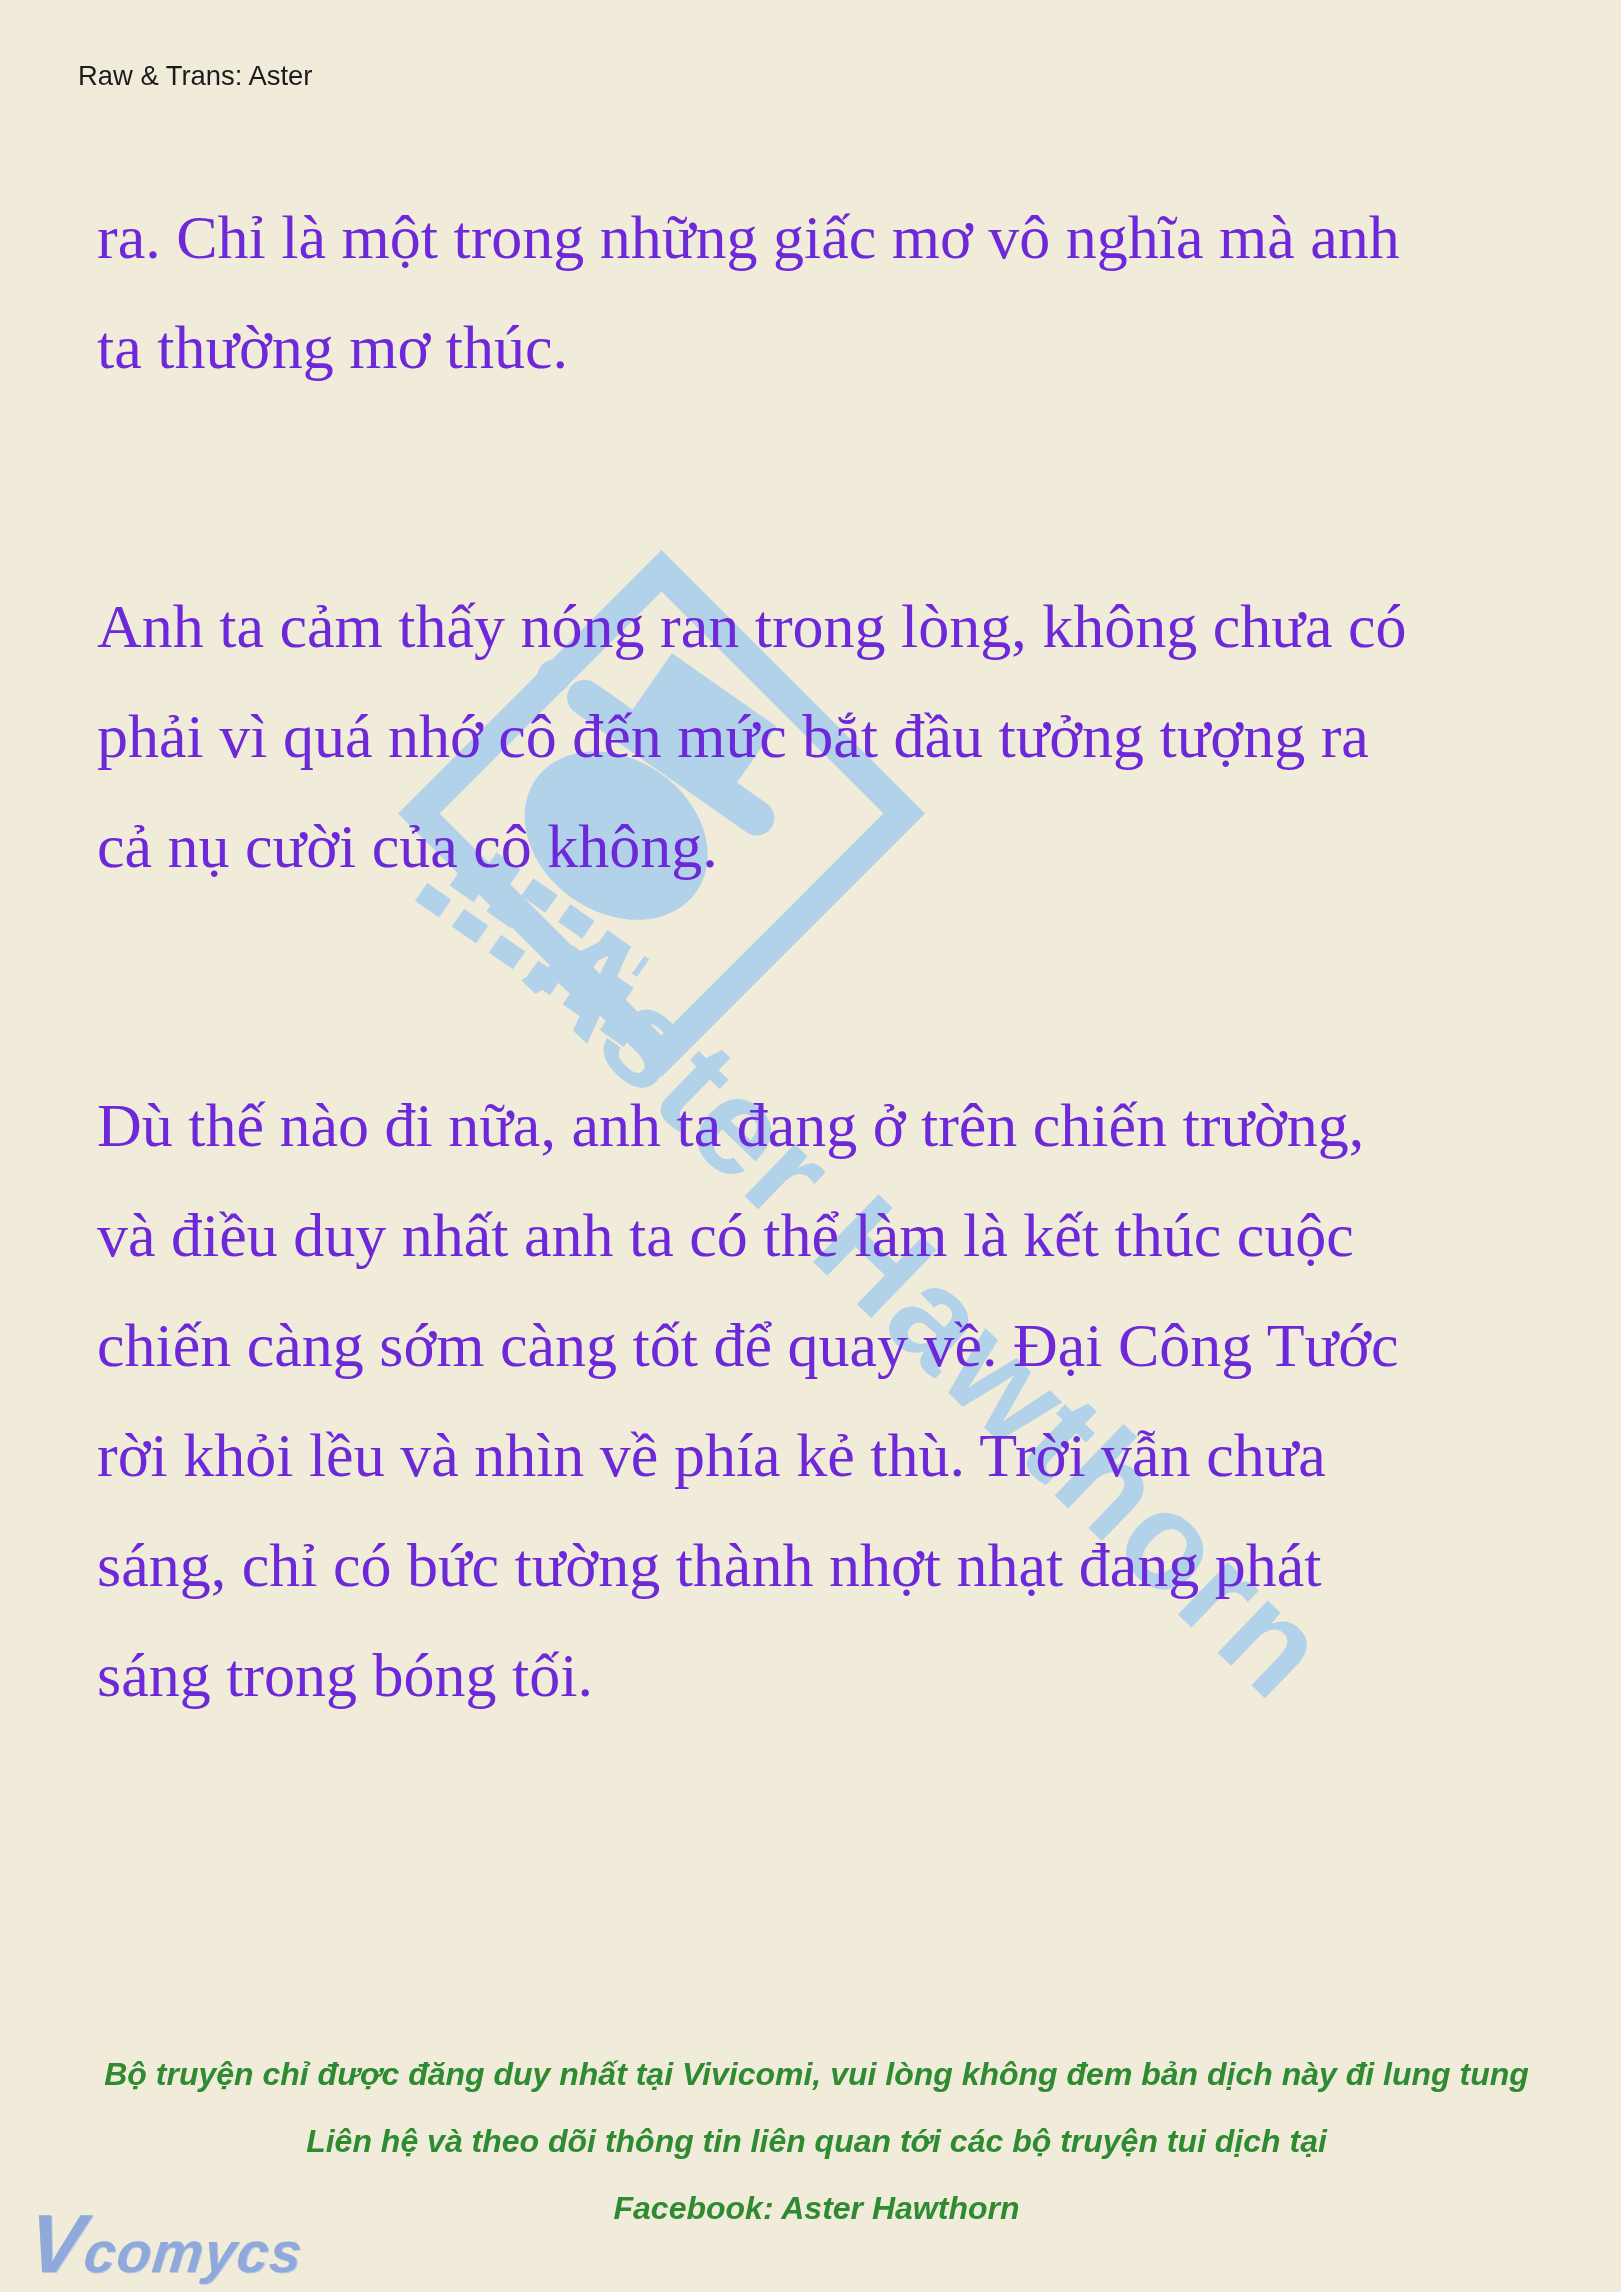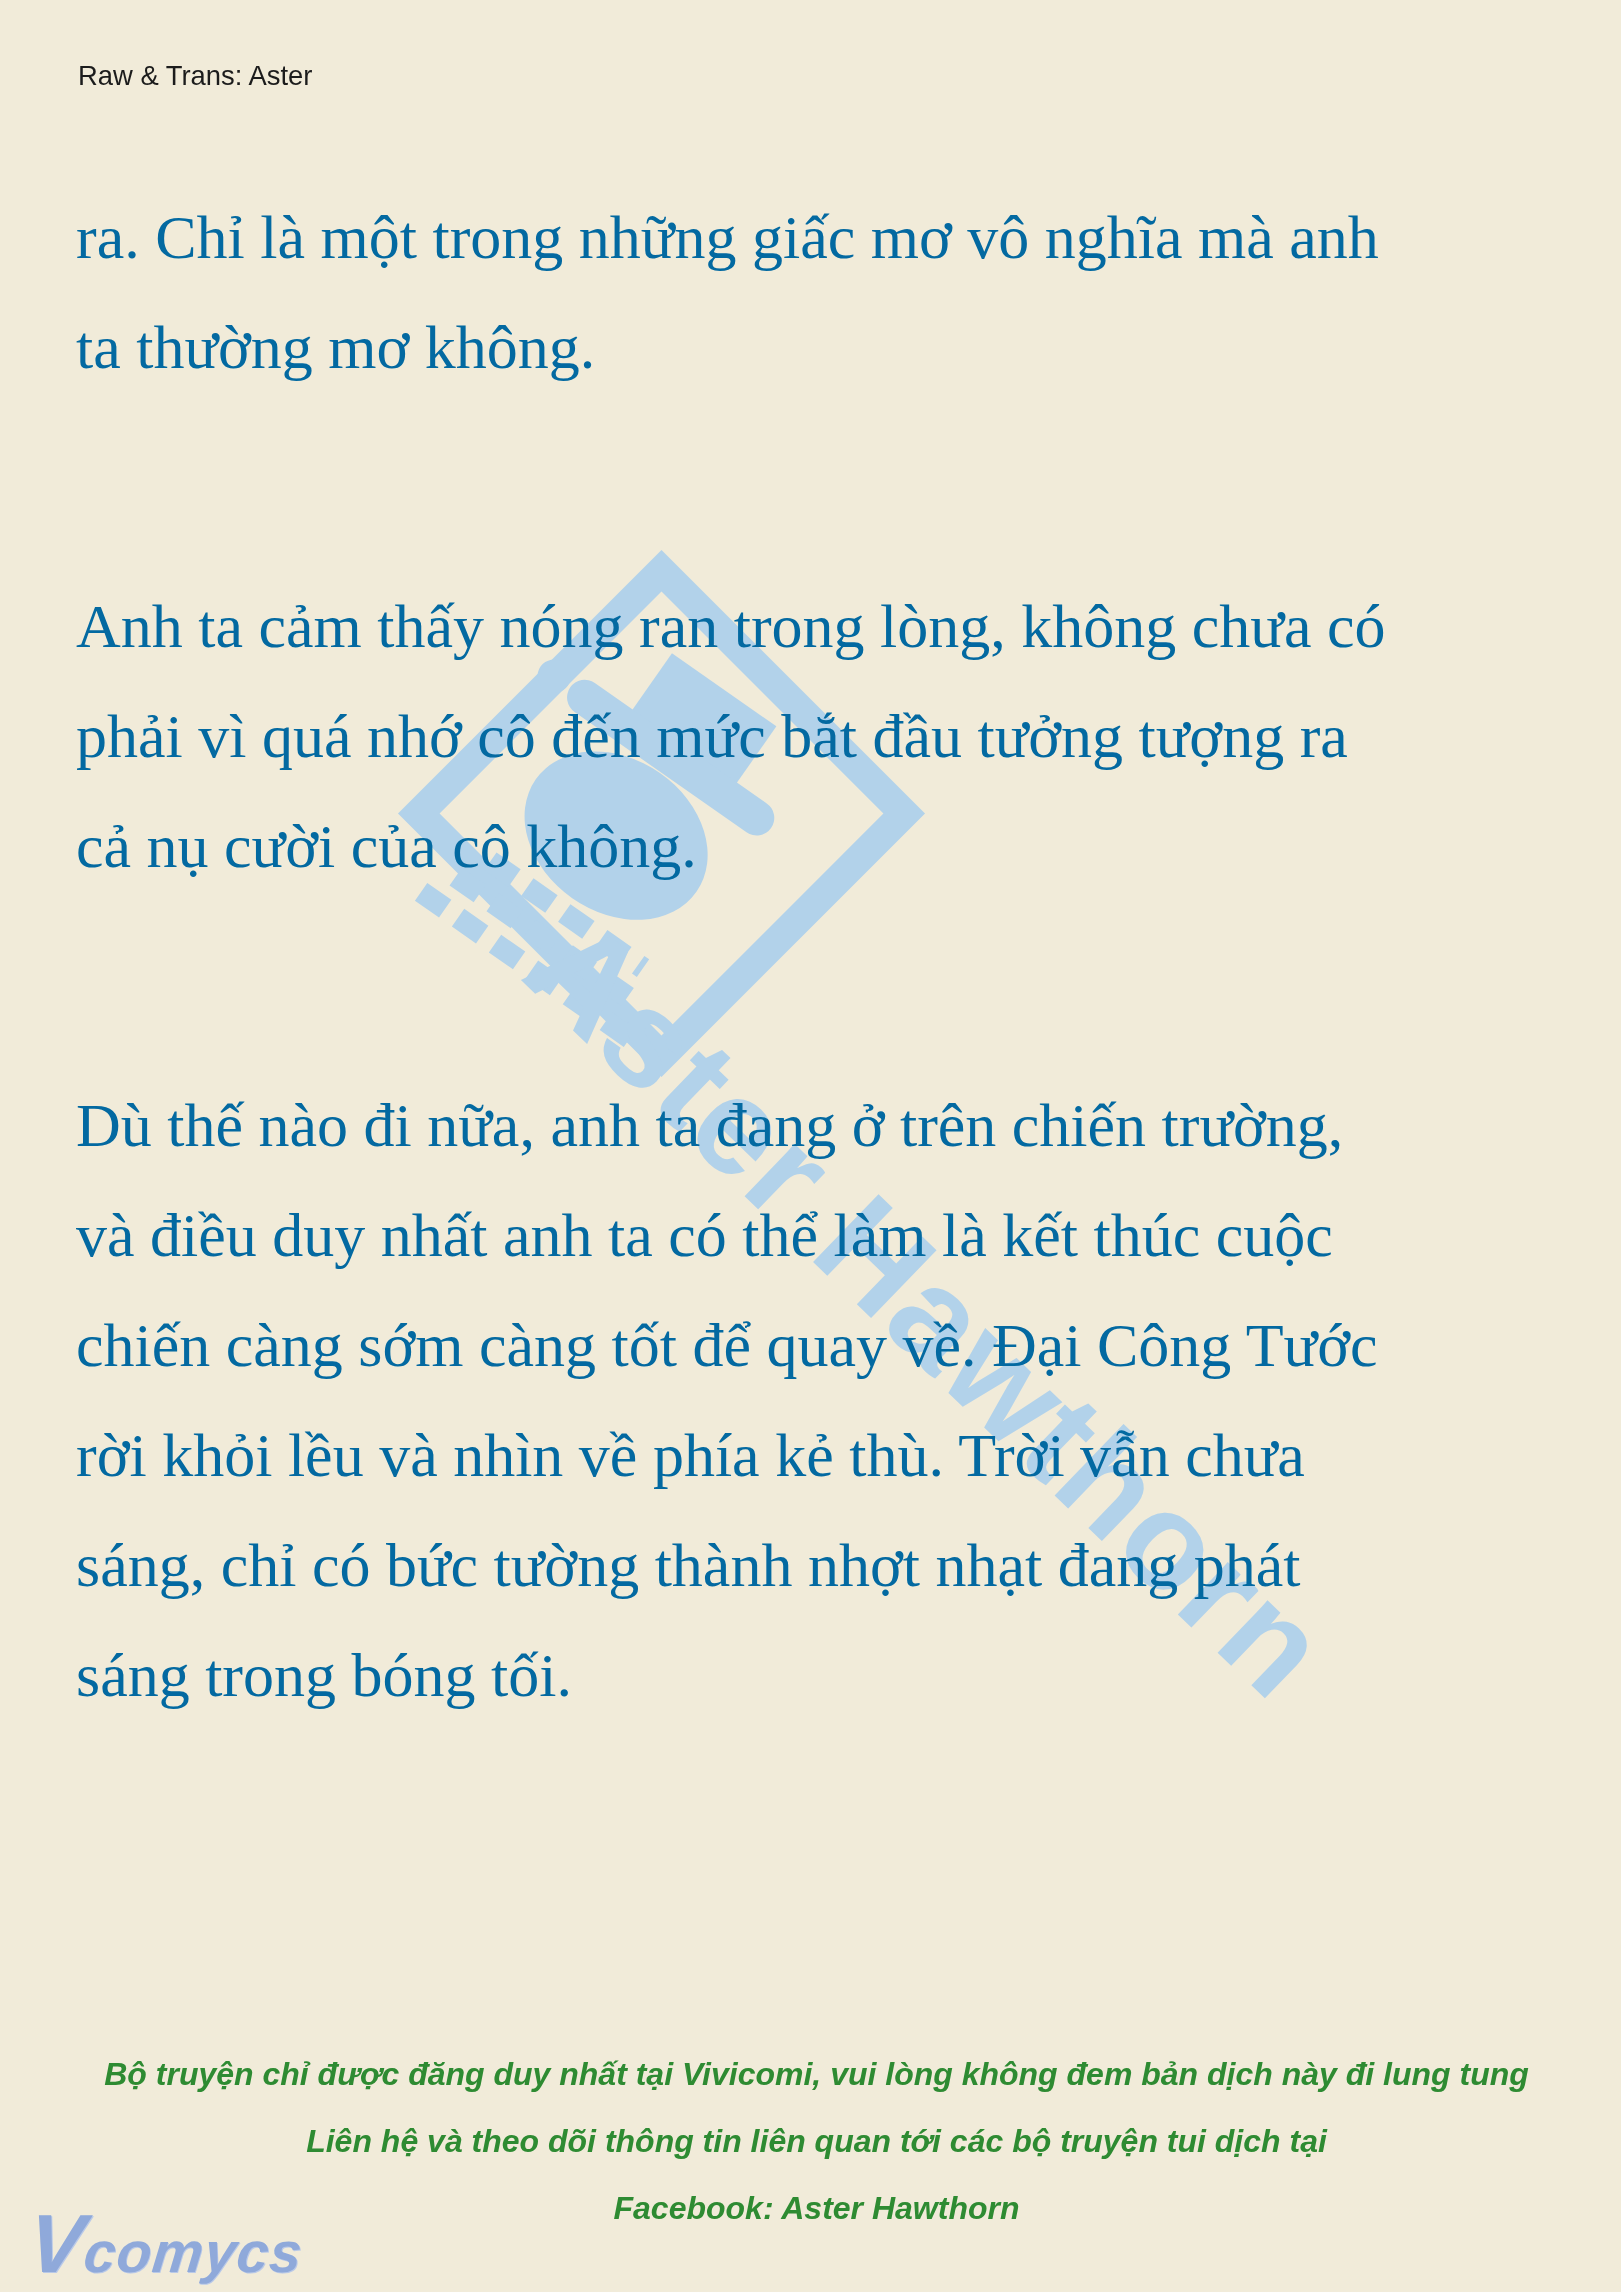--- a/index.html
+++ b/index.html
@@ -26,22 +26,23 @@
     left: 76px;
     top: 182px;
     width: 1482px;
     z-index: 2;
   }
   .para { margin: 0 0 169px 0; }
   .para:last-child { margin-bottom: 0; }
   .line {
     font-size: 62px;
     line-height: 110px;
-    color: #0369a1;
+    color: #6d28d9;
     white-space: nowrap;
+    margin-left: 21px;
   }
   .watermark-icon {
     position: absolute;
     left: 382px;
     top: 534px;
     z-index: 1;
   }
   .watermark-text {
     position: absolute;
     left: 606px;
@@ -103,21 +104,21 @@
       <line x1="175" y1="428" x2="400" y2="428" stroke="#b2d2ea" stroke-width="22" stroke-dasharray="30 16"></line>
       <line x1="155" y1="461" x2="415" y2="461" stroke="#b2d2ea" stroke-width="22" stroke-dasharray="30 16"></line>
     </g>
   </svg>
 
   <div class="watermark-text">Aster Hawthorn</div>
 
   <div class="content">
     <div class="para">
       <div class="line">ra. Chỉ là một trong những giấc mơ vô nghĩa mà anh</div>
-      <div class="line">ta thường mơ không.</div>
+      <div class="line">ta thường mơ thúc.</div>
     </div>
     <div class="para">
       <div class="line">Anh ta cảm thấy nóng ran trong lòng, không chưa có</div>
       <div class="line">phải vì quá nhớ cô đến mức bắt đầu tưởng tượng ra</div>
       <div class="line">cả nụ cười của cô không.</div>
     </div>
     <div class="para">
       <div class="line">Dù thế nào đi nữa, anh ta đang ở trên chiến trường,</div>
       <div class="line">và điều duy nhất anh ta có thể làm là kết thúc cuộc</div>
       <div class="line">chiến càng sớm càng tốt để quay về. Đại Công Tước</div>

